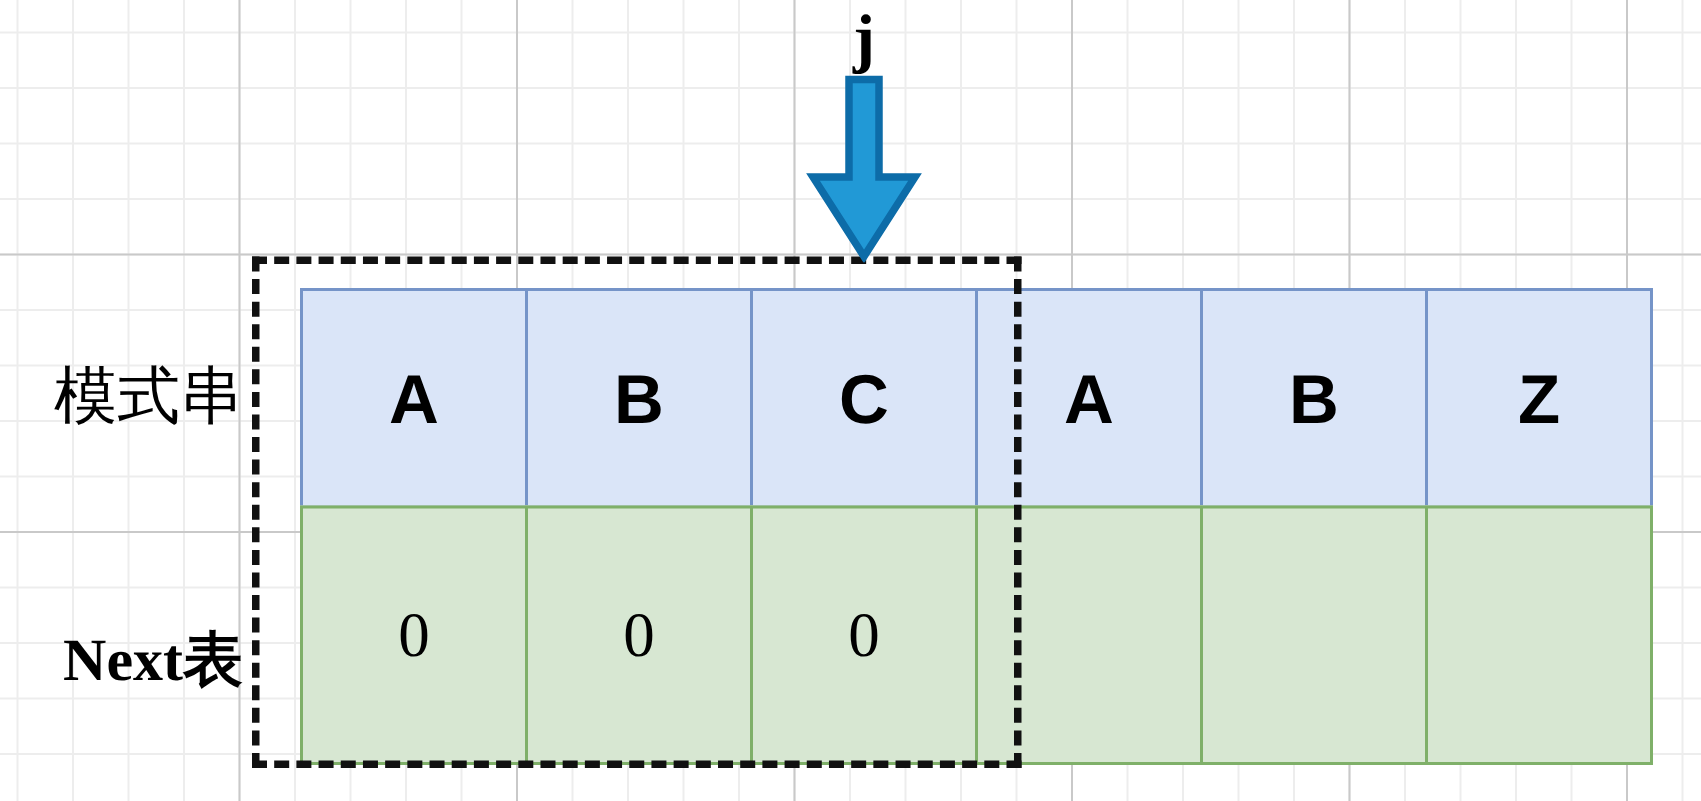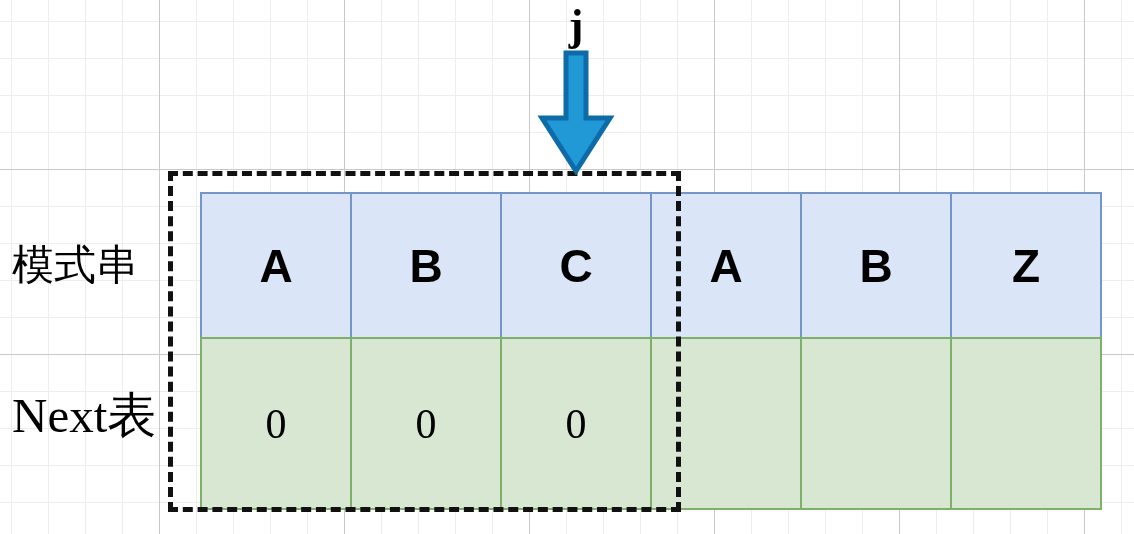--- a/index.html
+++ b/index.html
@@ -35,36 +35,36 @@
       -26px -16px,
       -26px -16px,
       -26px -16px;
   }
 
   
   .row-label {
     position: absolute;
     left: 12px;
     width: 150px;
-    text-align: left;
+    text-align: right;
     font-family: "Liberation Serif", "DejaVu Serif", serif;
     color: #000000;
     white-space: nowrap;
   }
   #label-pattern {
     top: 237px;
     font-size: 42px;
     line-height: 56px;
     font-weight: 400;
   }
   #label-next {
-    top: 388px;
-    font-size: 49px;
+    top: 412px;
+    font-size: 40px;
     line-height: 56px;
-    font-weight: 400;
+    font-weight: 700;
   }
 
   
   #table {
     position: absolute;
     left: 200px;
     top: 192px;
     width: 902px;
     height: 320px;
   }

